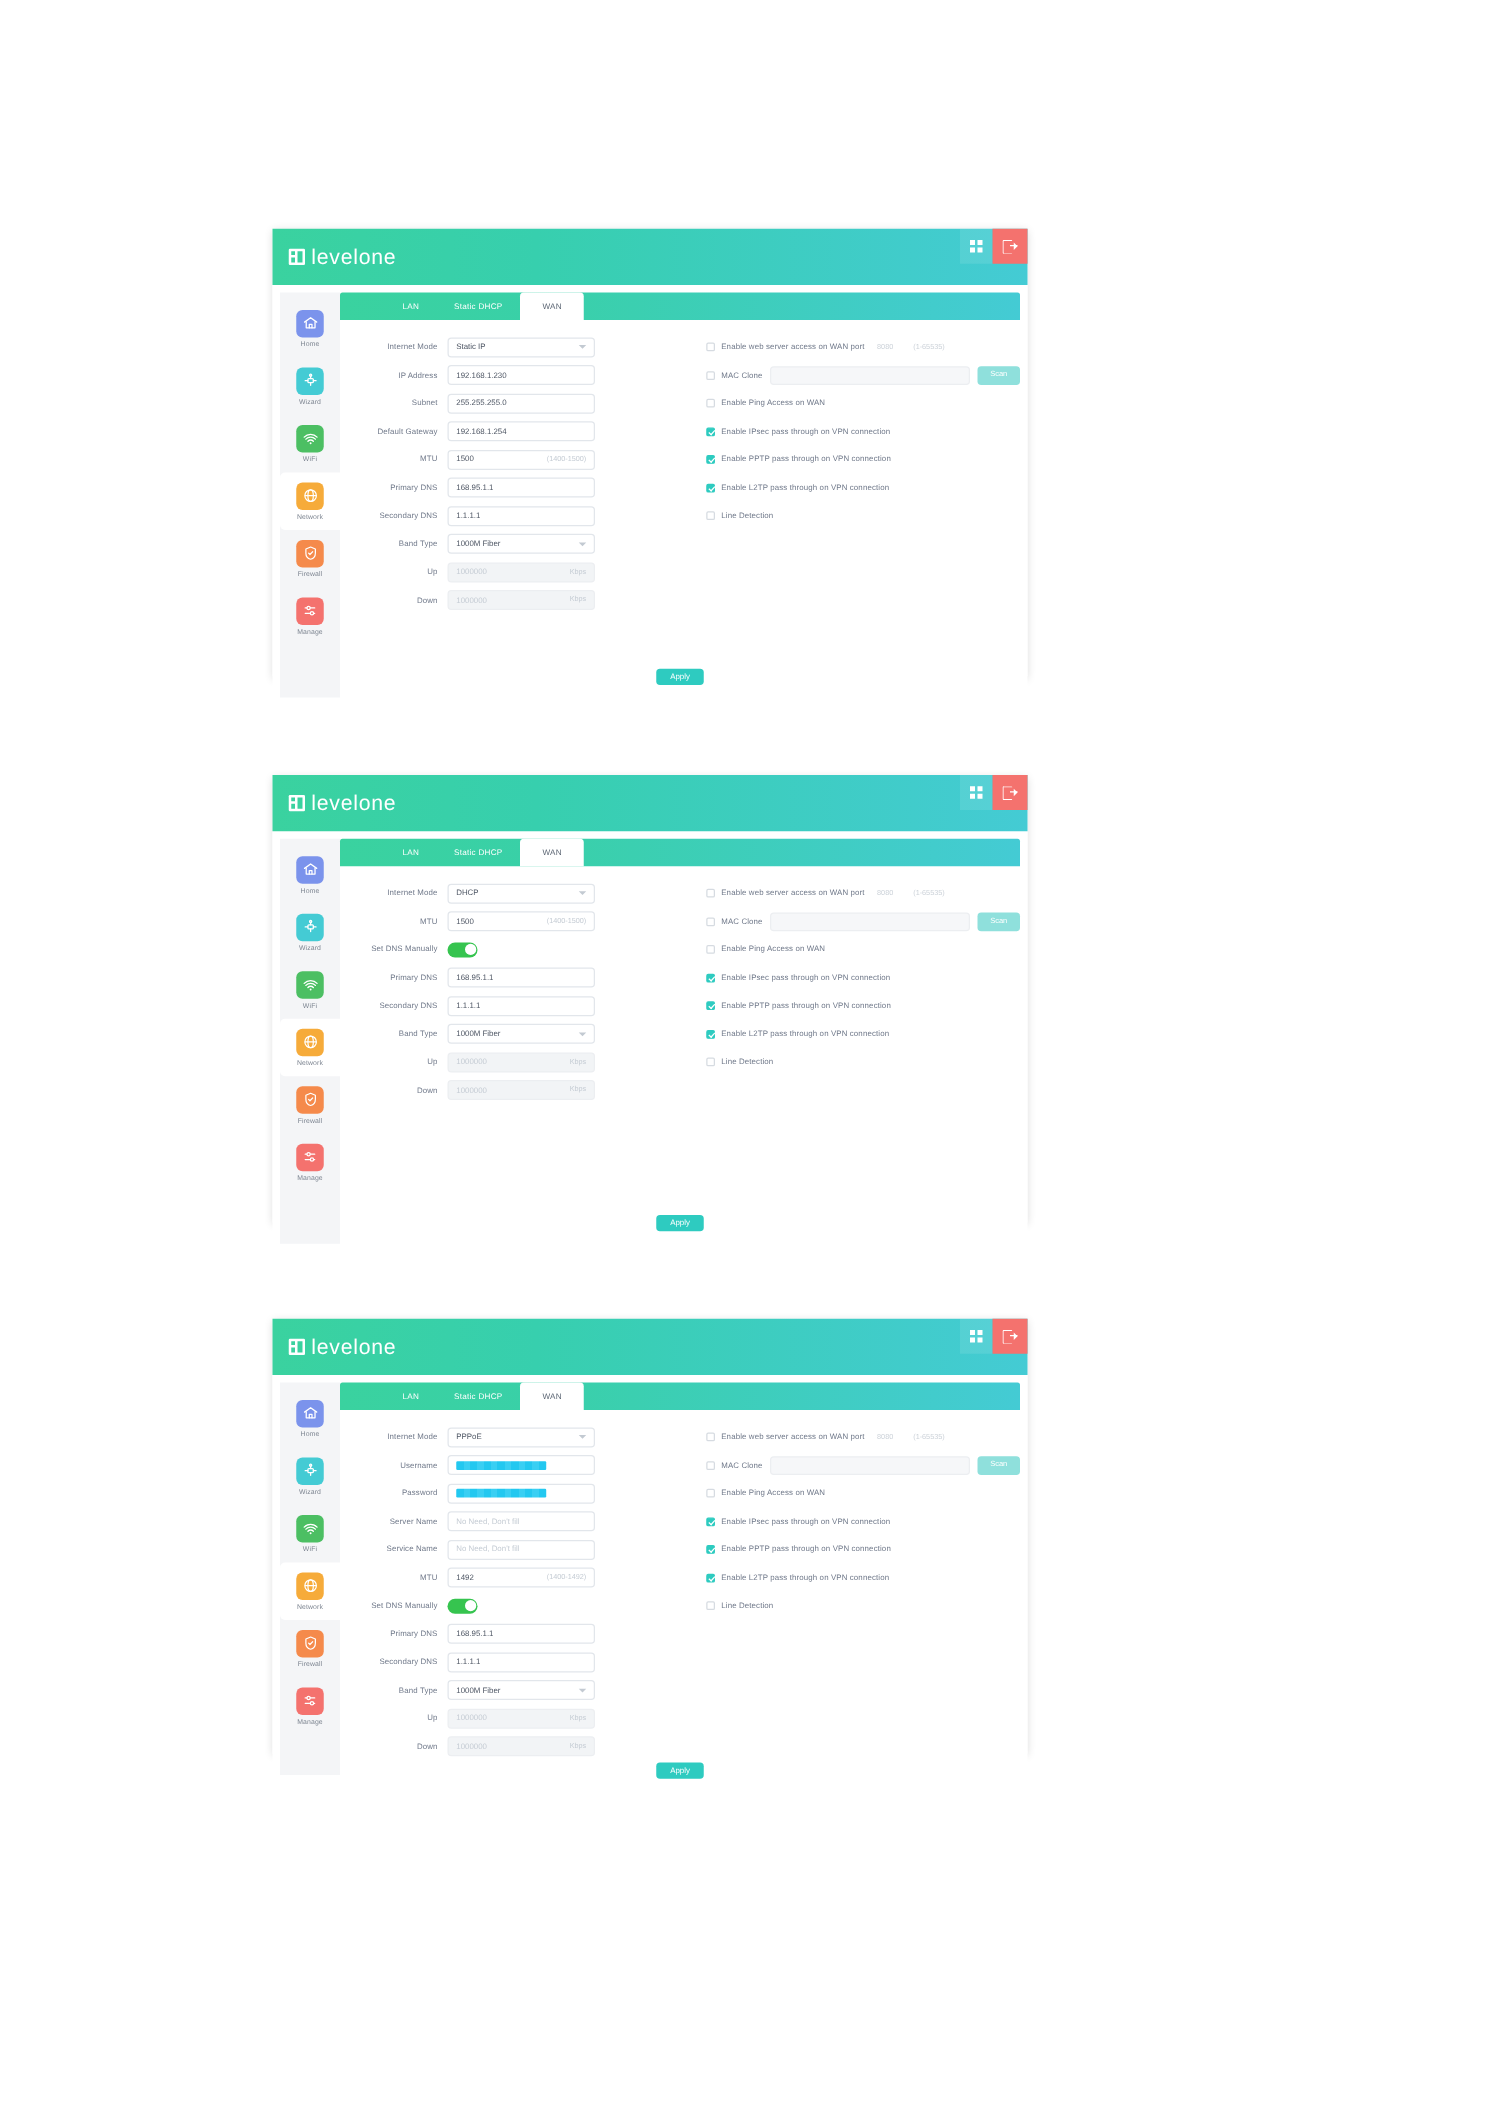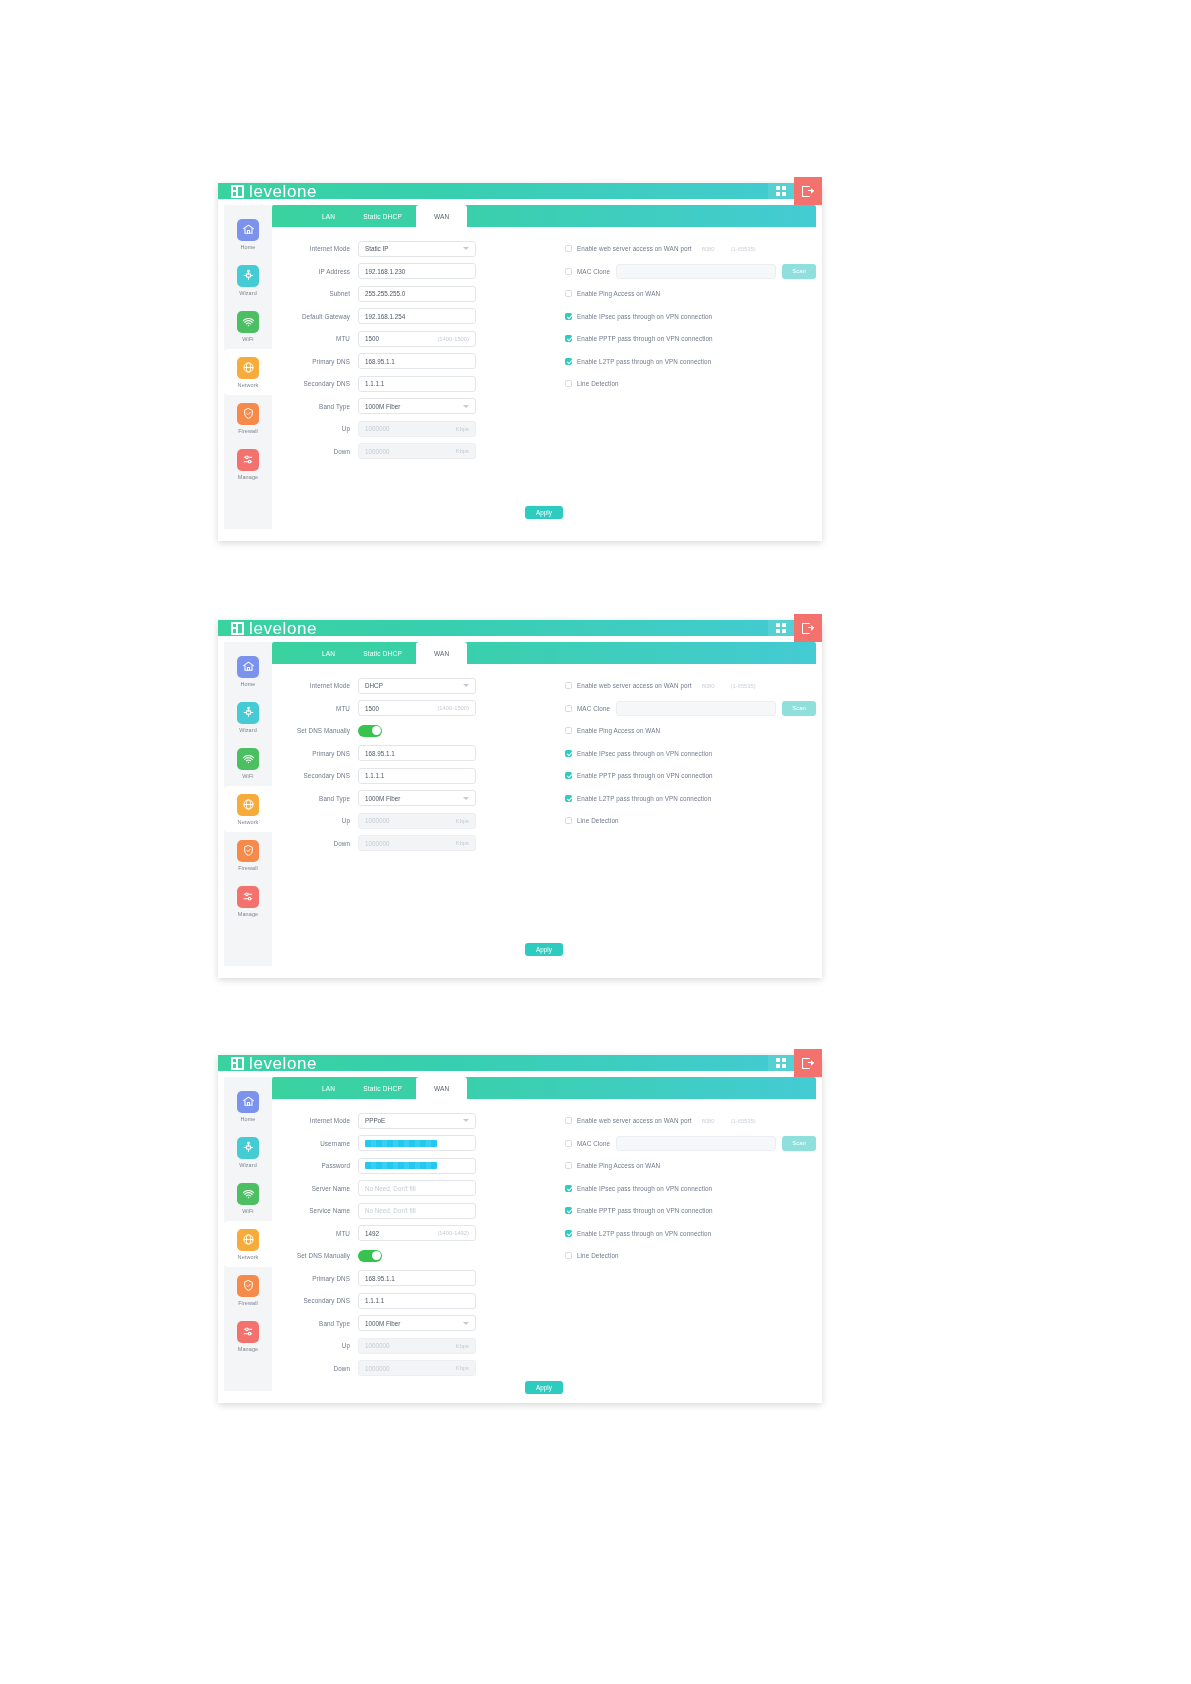--- a/index.html
+++ b/index.html
@@ -19,23 +19,23 @@
     background: #ffffff;
     box-shadow: 0 2px 7px rgba(0,0,0,0.16);
   }
   .panel.p1 { top: 183px; height: 358px; }
   .panel.p2 { top: 620px; height: 358px; }
   .panel.p3 { top: 1055px; height: 348px; }
 
   
   .brandbar {
     position: relative;
-    height: 16px;
+    height: 45px;
     background: linear-gradient(90deg,#3ad29f 0%,#37cfae 35%,#44cbd4 100%);
-    display: flex; align-items: center;
+    display: flex; 
   }
   .logo-wrap { display: flex; align-items: center; margin-left: 13px; }
   .logo-mark {
     width: 13px; height: 13px; background: #fff; border-radius: 1px;
     position: relative; flex: none;
   }
   .logo-mark::before {
     content:""; position:absolute; left:2px; top:2px;
     width:3px; height:3px; background:#3ad29f;
   }

